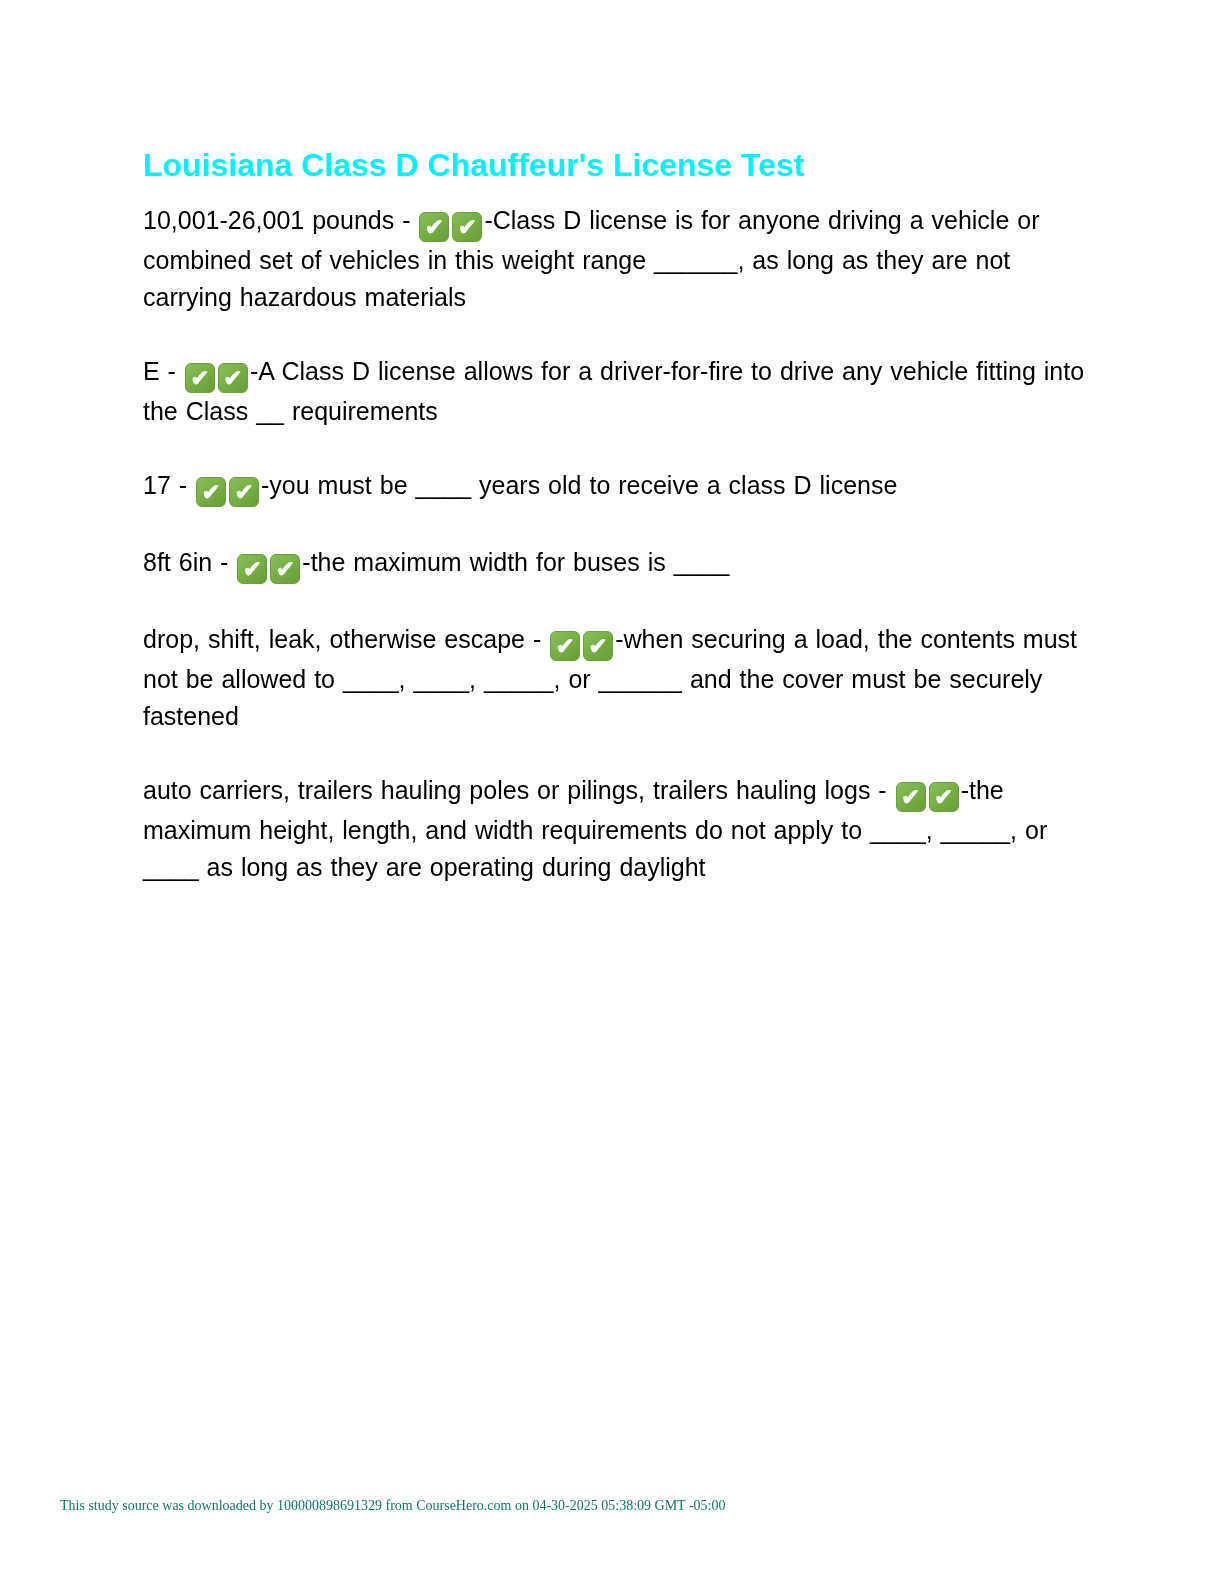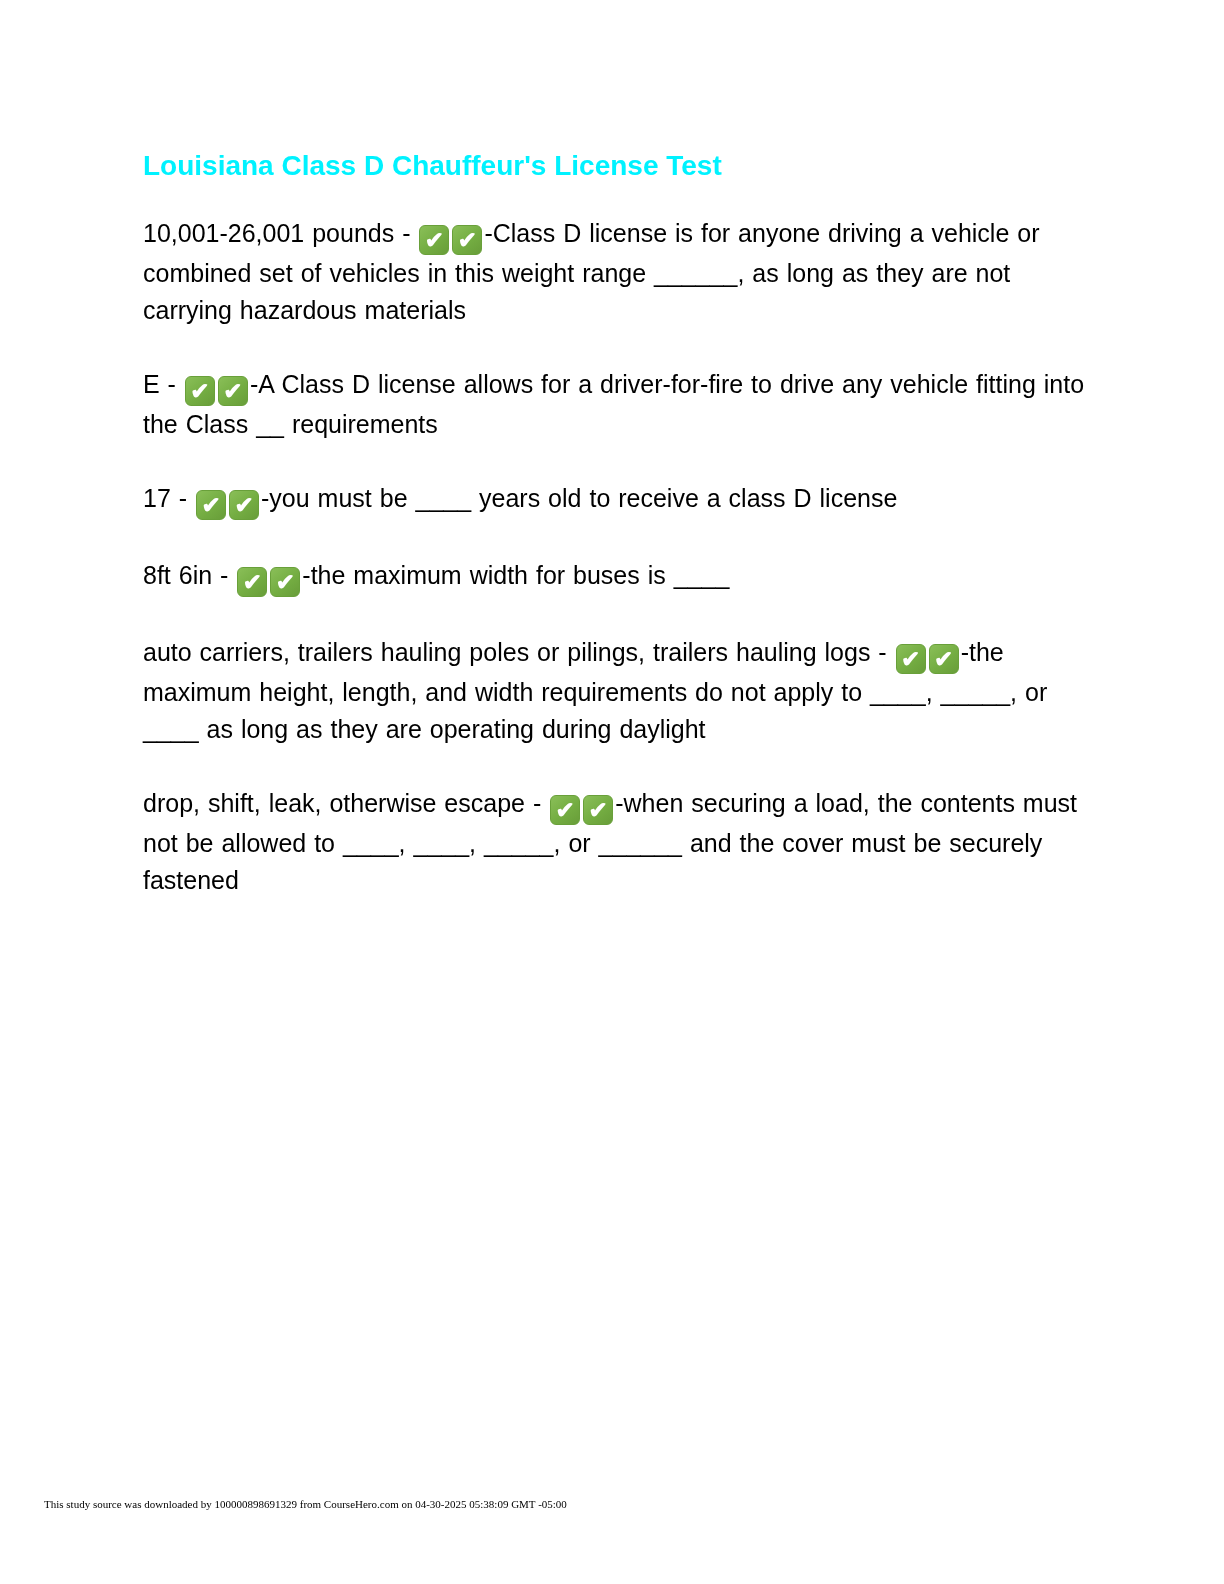--- a/index.html
+++ b/index.html
@@ -13,25 +13,25 @@
     overflow: hidden;
   }
   .content {
     position: absolute;
     left: 143px;
     top: 132px;
     width: 944px;
   }
   .doc-title {
     color: #00F2FF;
-    font-size: 28px;
+    font-size: 32px;
     font-weight: bold;
     line-height: 67px;
   }
-  .qa-list { margin-top: 16px; }
+  .qa-list { margin-top: 3px; }
   .qa {
     font-size: 25px;
     line-height: 37px;
     color: #000000;
     margin-bottom: 37px;
     word-spacing: 1px;
   }
   .check {
     display: inline-block;
     width: 30px;
@@ -42,24 +42,24 @@
     color: #ffffff;
     text-align: center;
     font-size: 23px;
     line-height: 28px;
     font-weight: bold;
     vertical-align: -6px;
     margin: 0 2px 0 1px;
   }
   .footer-note, .footer-url {
     position: absolute;
-    left: 44px;
+    left: 60px;
     font-family: "Liberation Serif", serif;
-    font-size: 11px;
-    color: #000000;
+    font-size: 14px;
+    color: #0f766e;
     white-space: nowrap;
   }
   .footer-note { top: 1498px; }
   .footer-url  { top: 1558px; }
 </style>
 </head>
 <body>
 
 <div class="page">
   <div class="content">
@@ -82,24 +82,24 @@
 
       <p class="qa">
         <span>8ft 6in - </span><span class="check">✔</span><span class="check">✔</span><span>-the maximum width for buses is ____</span>
       </p>
 
 
 
 
 
       <p class="qa">
-        <span>auto carriers, trailers hauling poles or pilings, trailers hauling logs - </span><span class="check">✔</span><span class="check">✔</span><span>-the maximum height, length, and width requirements do not apply to ____, _____, or ____ as long as they are operating during daylight</span>
+        <span>drop, shift, leak, otherwise escape - </span><span class="check">✔</span><span class="check">✔</span><span>-when securing a load, the contents must not be allowed to ____, ____, _____, or ______ and the cover must be securely fastened</span>
       </p>
 
       <p class="qa">
-        <span>drop, shift, leak, otherwise escape - </span><span class="check">✔</span><span class="check">✔</span><span>-when securing a load, the contents must not be allowed to ____, ____, _____, or ______ and the cover must be securely fastened</span>
+        <span>auto carriers, trailers hauling poles or pilings, trailers hauling logs - </span><span class="check">✔</span><span class="check">✔</span><span>-the maximum height, length, and width requirements do not apply to ____, _____, or ____ as long as they are operating during daylight</span>
       </p>
 
     </div>
   </div>
 
   <div class="footer-note">This study source was downloaded by 100000898691329 from CourseHero.com on 04-30-2025 05:38:09 GMT -05:00</div>
 </div>
 
 </body></html>

